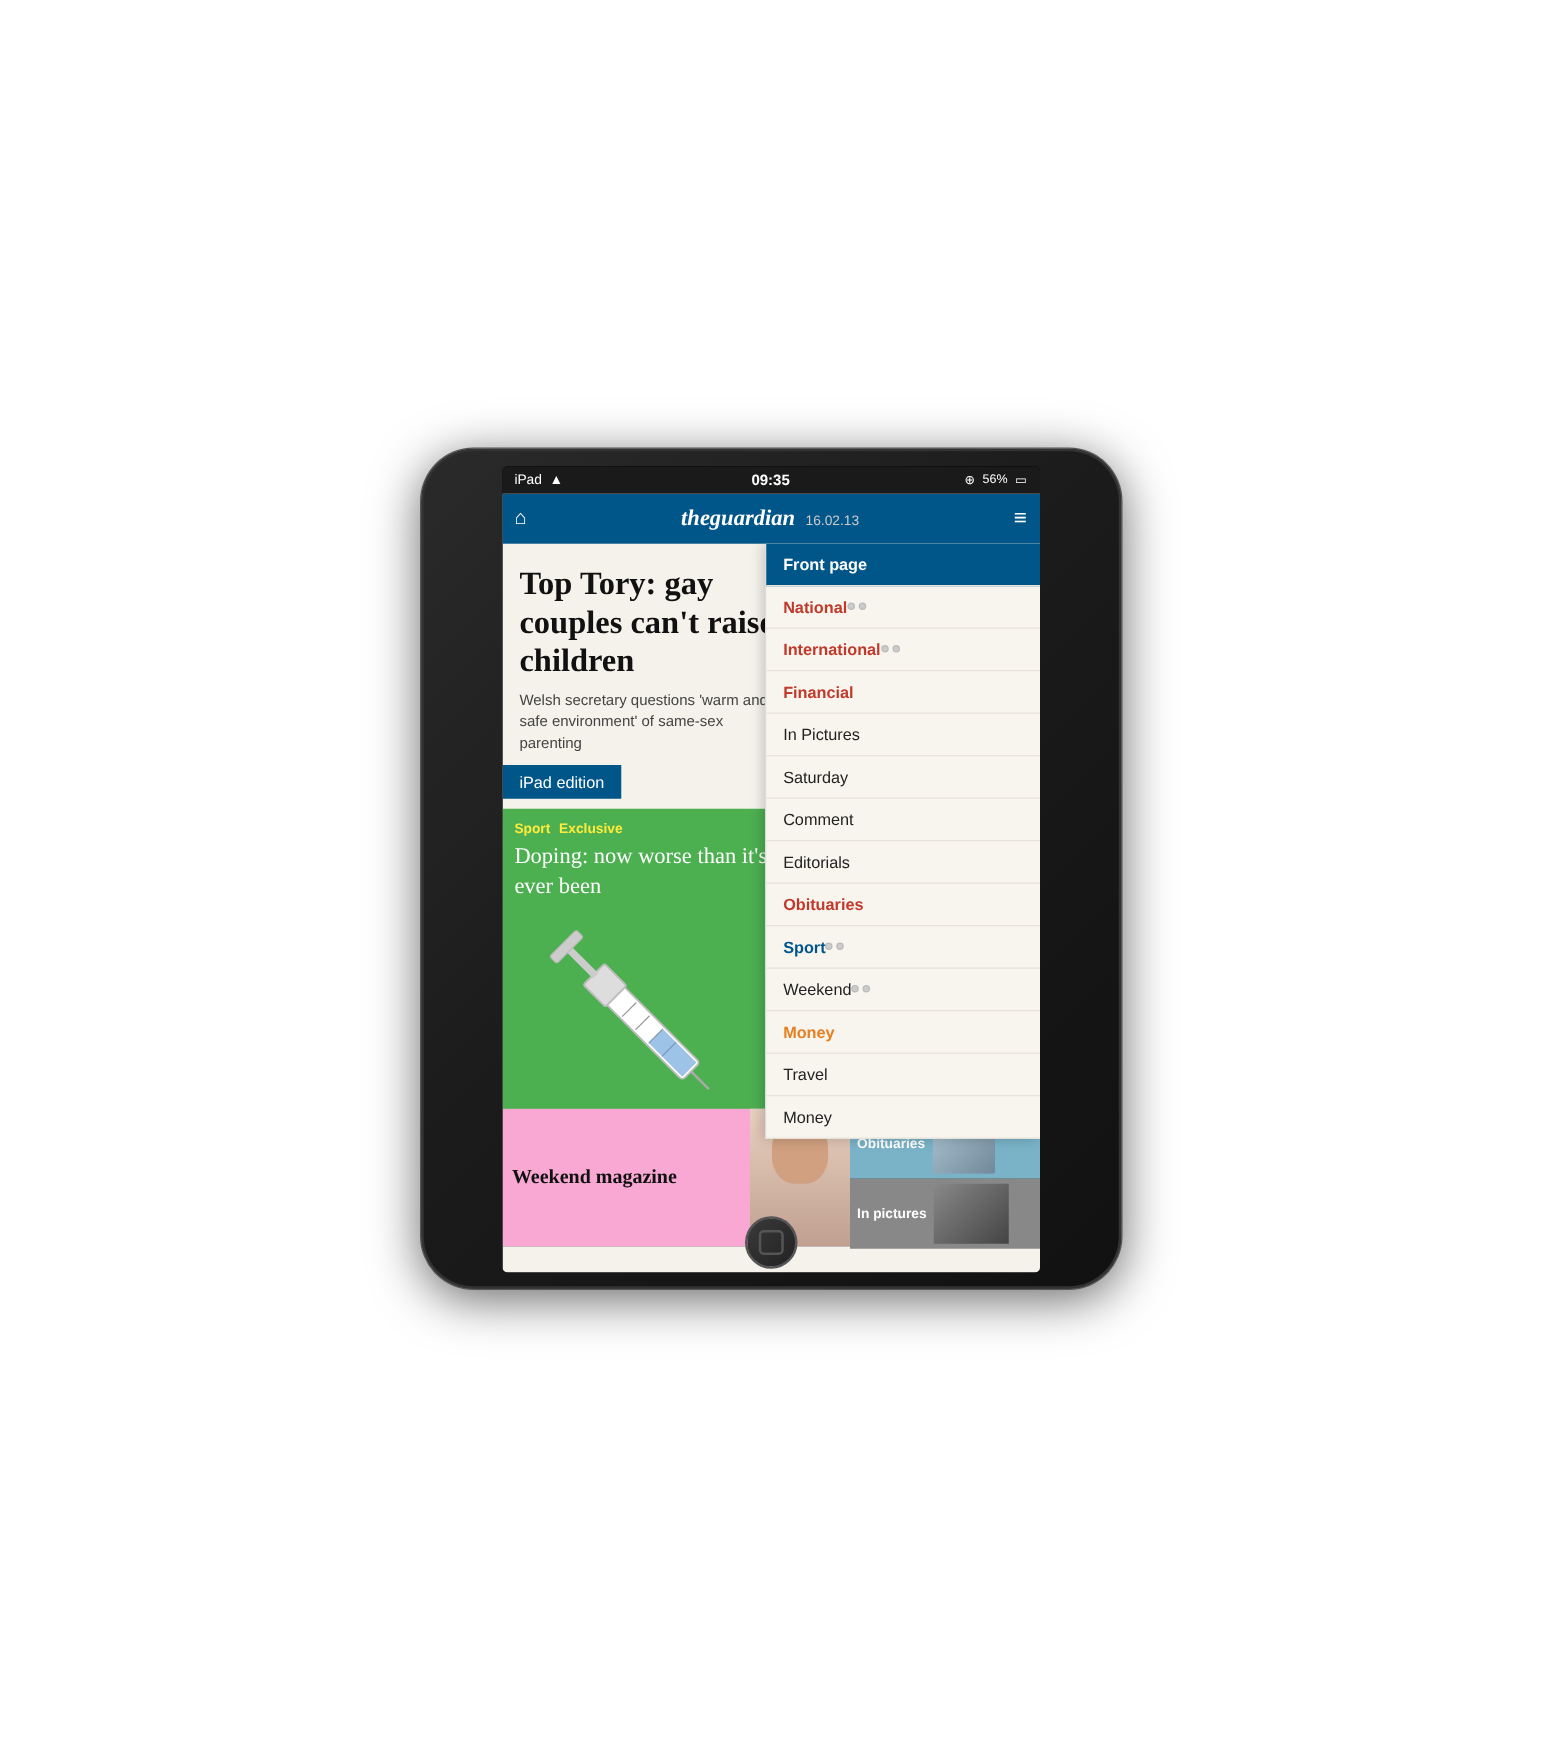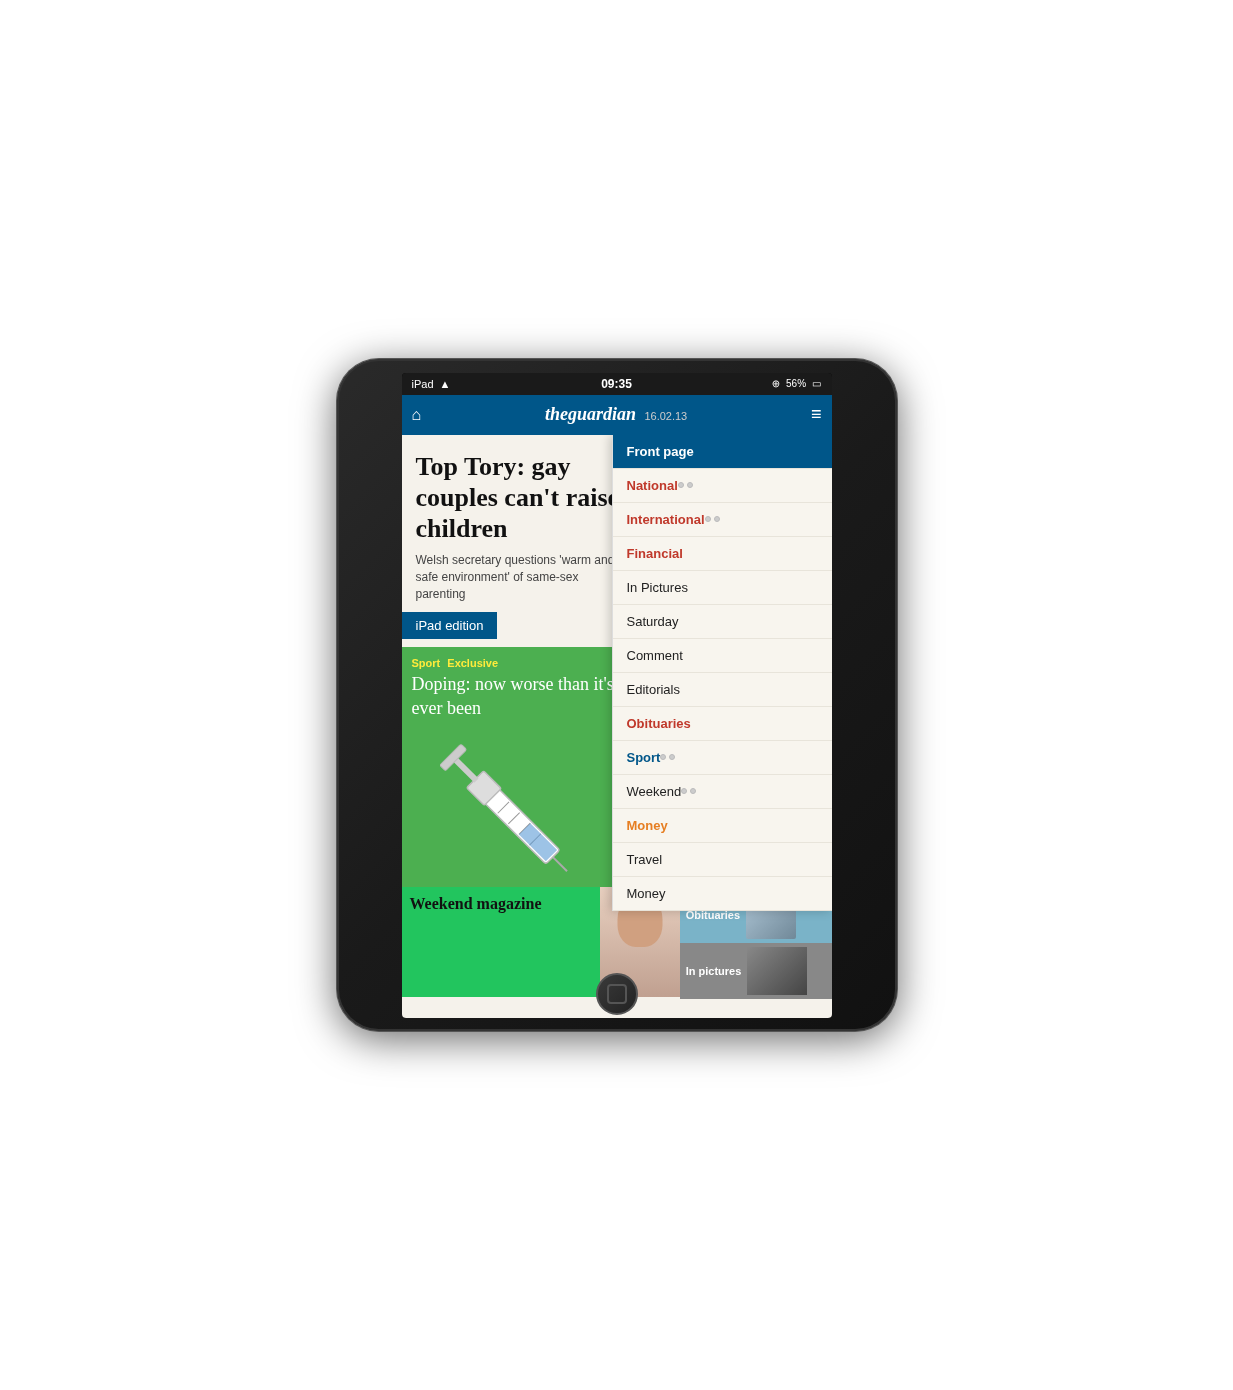--- a/index.html
+++ b/index.html
@@ -234,25 +234,25 @@
     }
 
     
     .bottom-row {
       display: flex;
       height: 110px;
       background: #222;
     }
     .bottom-weekend {
       flex: 1.2;
-      background: #22c55e;
+      background: #f9a8d4;
       display: flex;
       flex-direction: column;
       padding: 8px;
-      justify-content: flex-start;
+      justify-content: center;
     }
     .bottom-weekend .wm-title {
       font-family: Georgia, serif;
       font-size: 16px;
       font-weight: bold;
       color: #111;
     }
     .bottom-person {
       width: 80px;
       background: linear-gradient(to bottom, #eee, #ccc);

